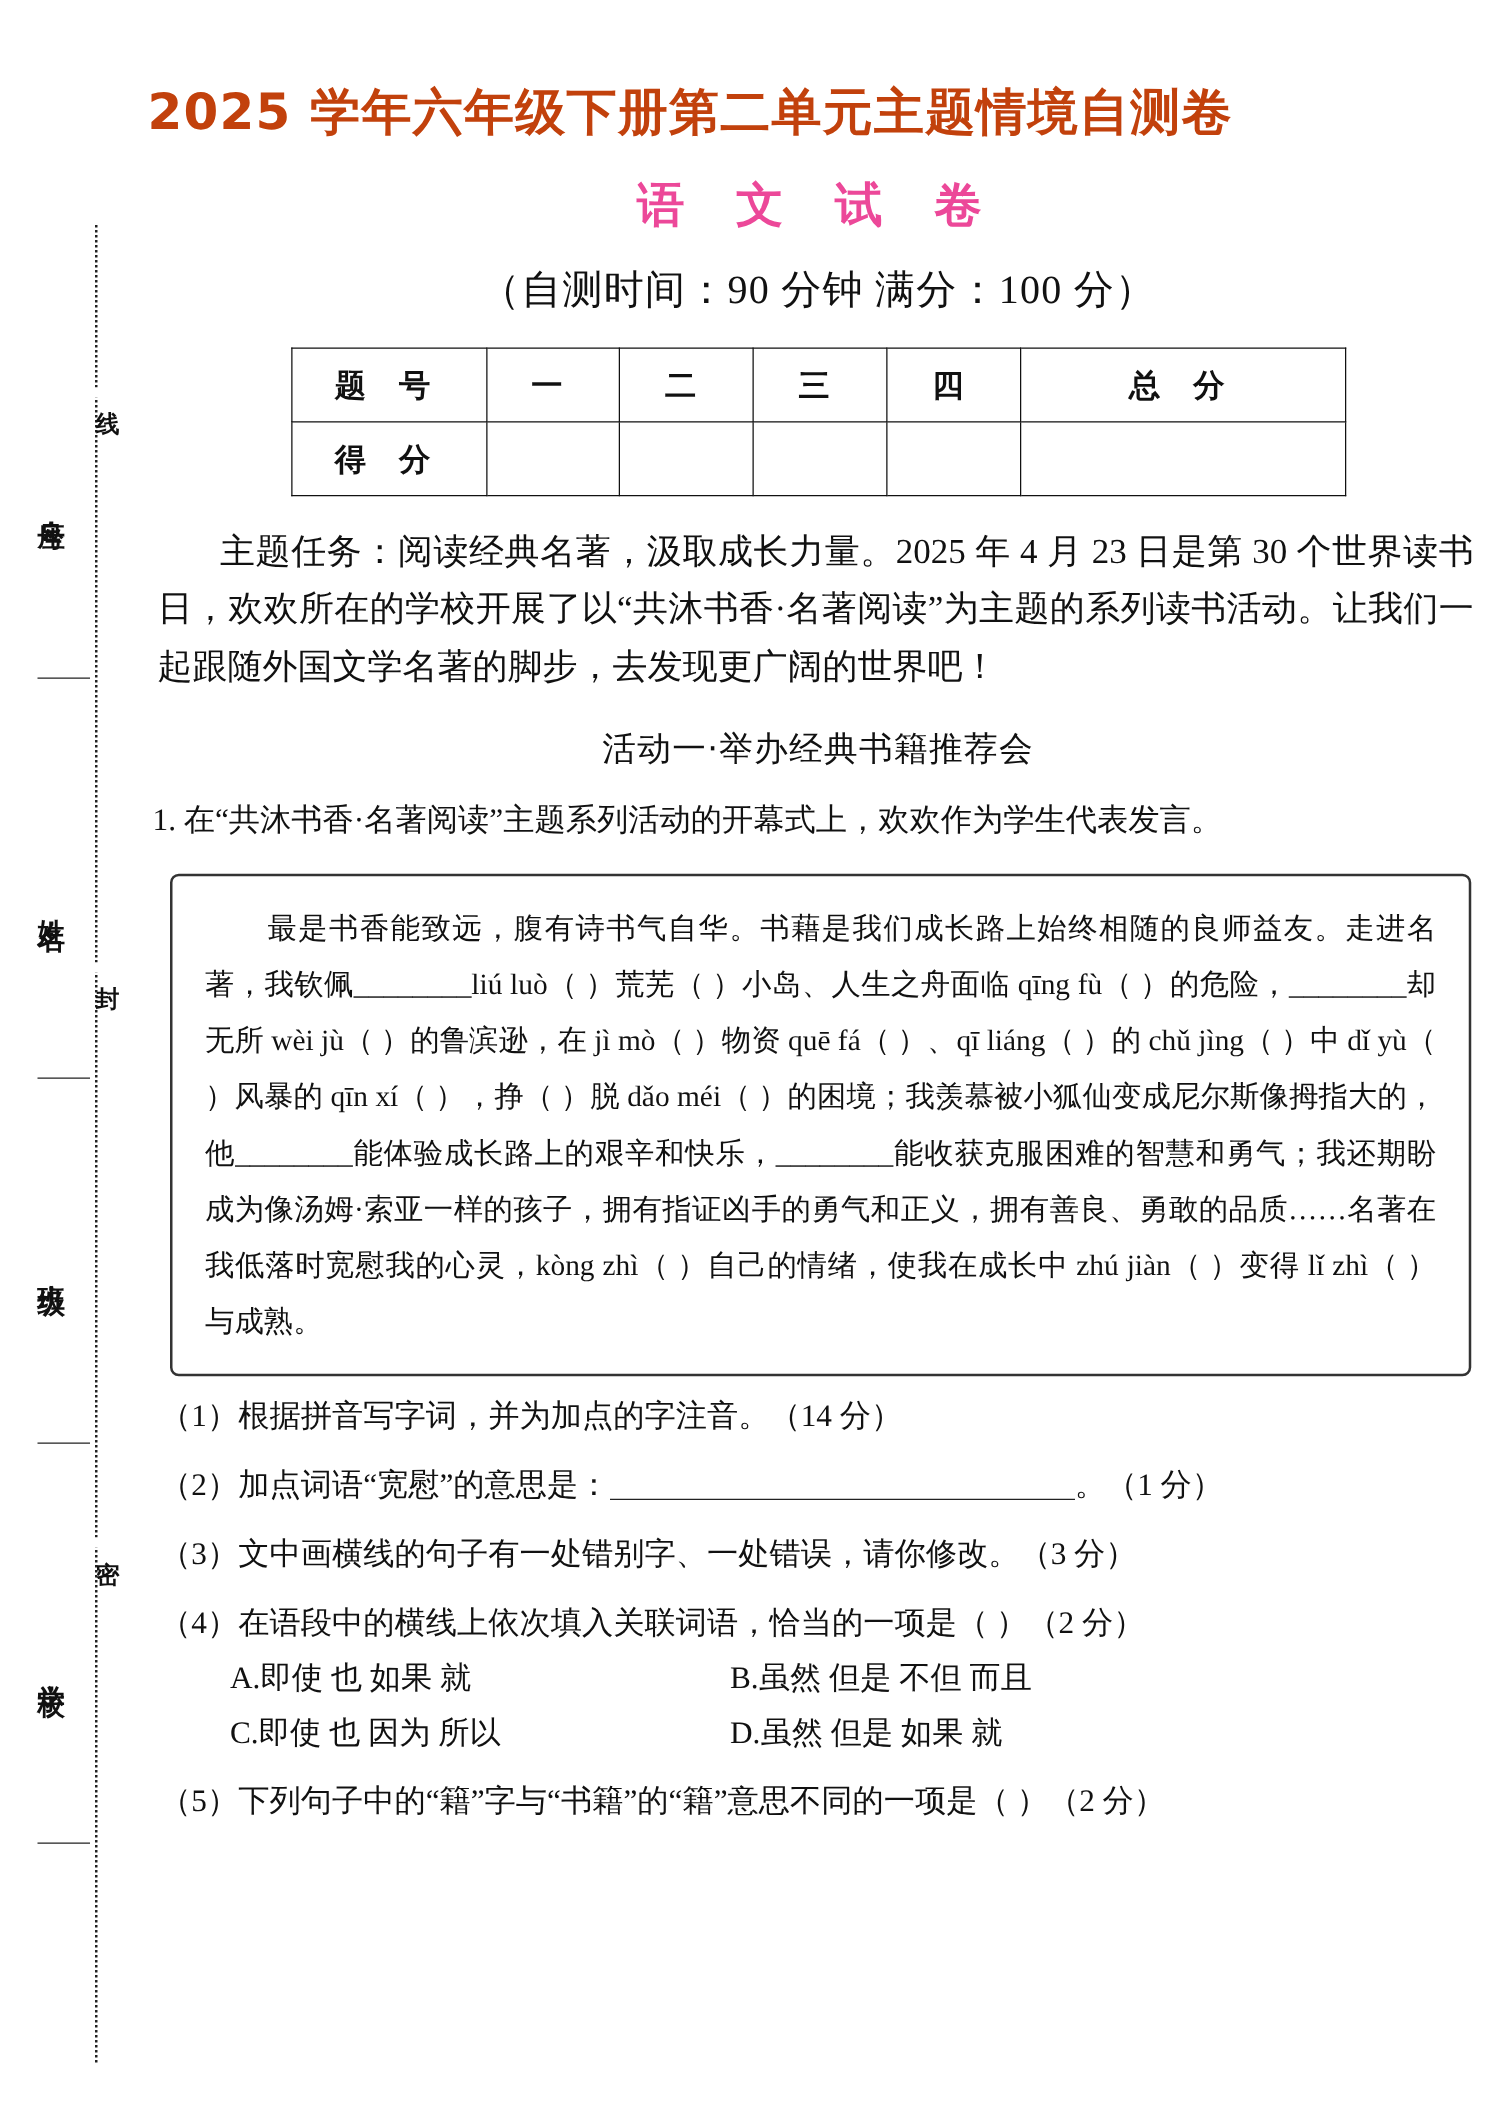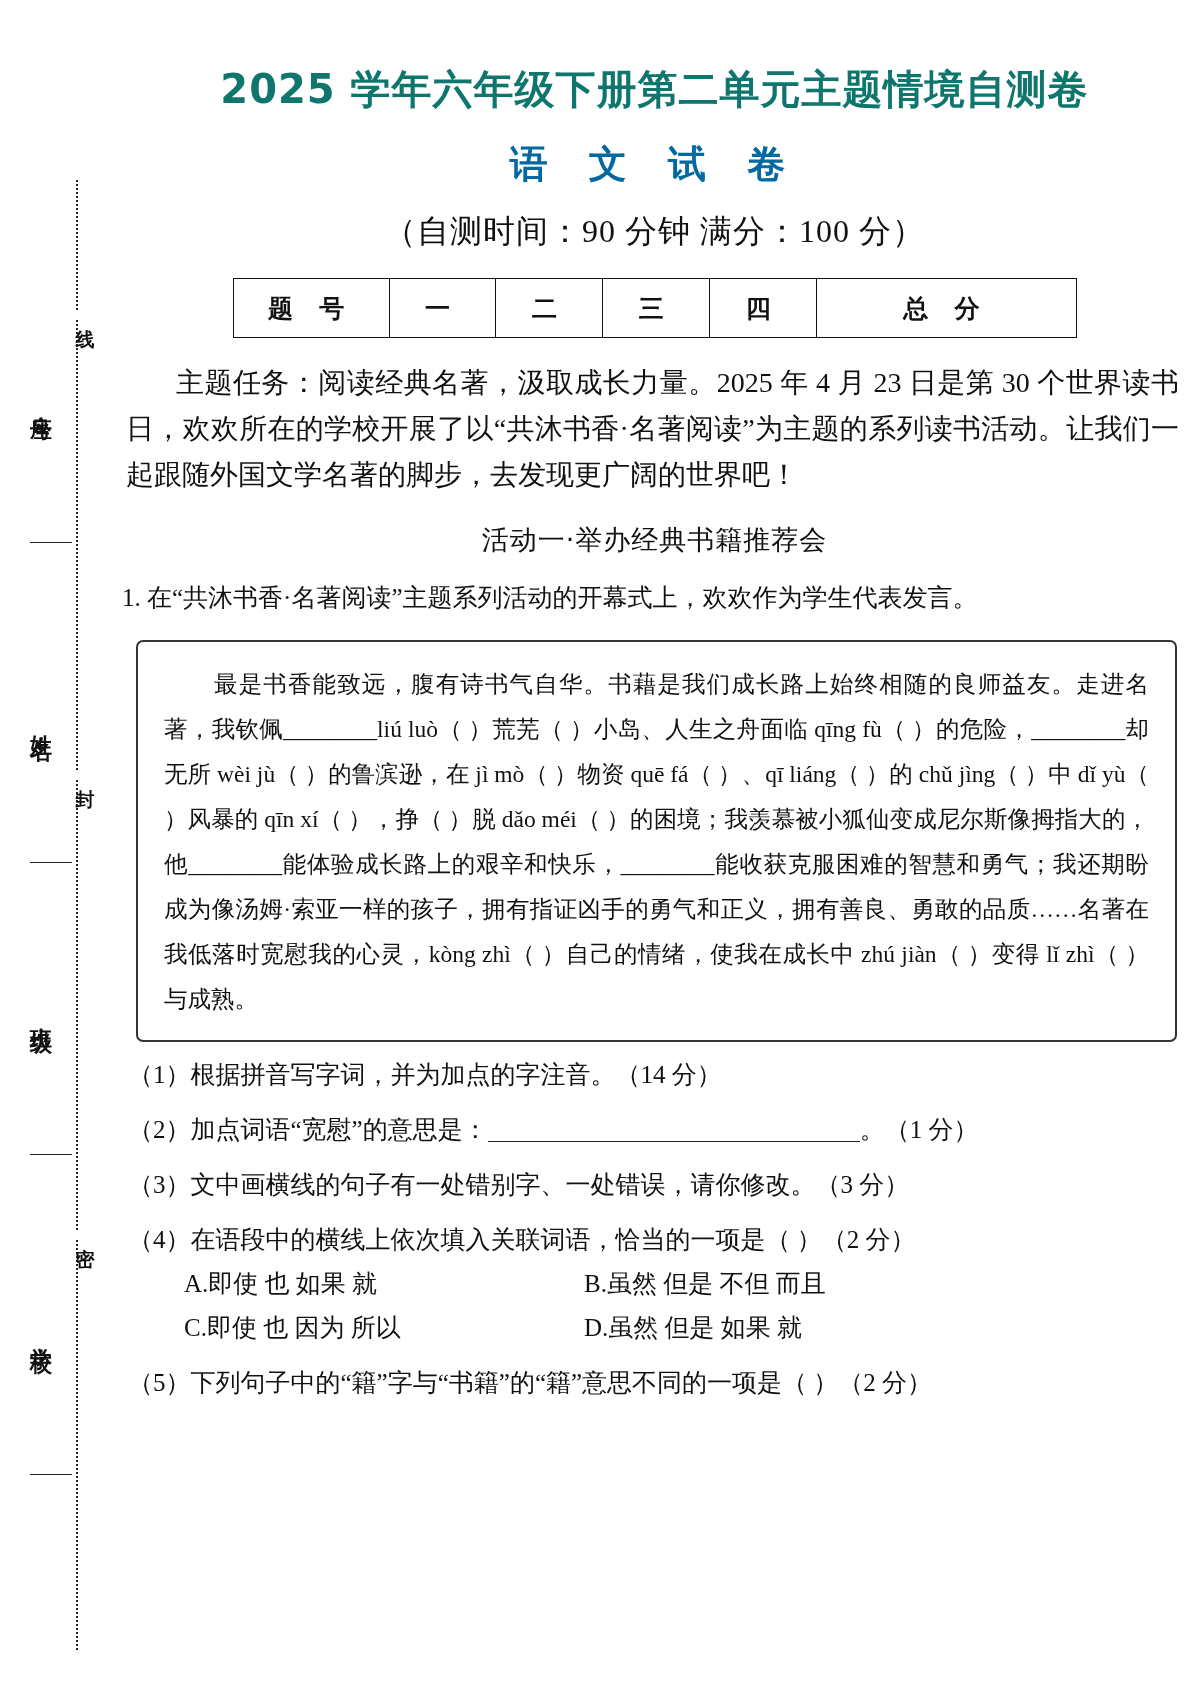--- a/index.html
+++ b/index.html
@@ -62,36 +62,36 @@
   
   .page {
     position: absolute;
     left: 118px;
     top: 0;
     width: 1073px;
     height: 1684px;
   }
 
   .title-main {
-    text-align: center;
+    text-align: left;
     font-family: "DejaVu Sans", "Liberation Sans", sans-serif;
     font-weight: bold;
     font-size: 40px;
     letter-spacing: 1px;
     margin-top: 62px;
-    color: #0f766e;
+    color: #c2410c;
   }
   .title-sub {
     text-align: center;
     font-family: "DejaVu Sans", "Liberation Sans", sans-serif;
     font-weight: bold;
     font-size: 38px;
     letter-spacing: 14px;
     margin-top: 22px;
-    color: #0369a1;
+    color: #ec4899;
   }
   .title-note {
     text-align: center;
     font-size: 32px;
     margin-top: 20px;
     letter-spacing: 1px;
   }
 
   table.score-table {
     border-collapse: collapse;
@@ -204,20 +204,28 @@
   <table class="score-table">
     <tbody>
         <tr>
       <td class="head-cell">题  号</td>
       <td>一</td>
       <td>二</td>
       <td>三</td>
       <td>四</td>
       <td>总  分</td>
     </tr>
+    <tr>
+      <td class="head-cell">得  分</td>
+      <td class="blank-cell"></td>
+      <td class="blank-cell"></td>
+      <td class="blank-cell"></td>
+      <td class="blank-cell"></td>
+      <td class="blank-cell"></td>
+    </tr>
   </tbody>
     </table>
 
   <div class="para">主题任务：阅读经典名著，汲取成长力量。2025 年 4 月 23 日是第 30 个世界读书日，欢欢所在的学校开展了以“共沐书香·名著阅读”为主题的系列读书活动。让我们一起跟随外国文学名著的脚步，去发现更广阔的世界吧！</div>
 
   <div class="activity-head">活动一·举办经典书籍推荐会</div>
 
   <div class="q-line">1. 在“共沐书香·名著阅读”主题系列活动的开幕式上，欢欢作为学生代表发言。</div>
 
   <div class="passage-box">

